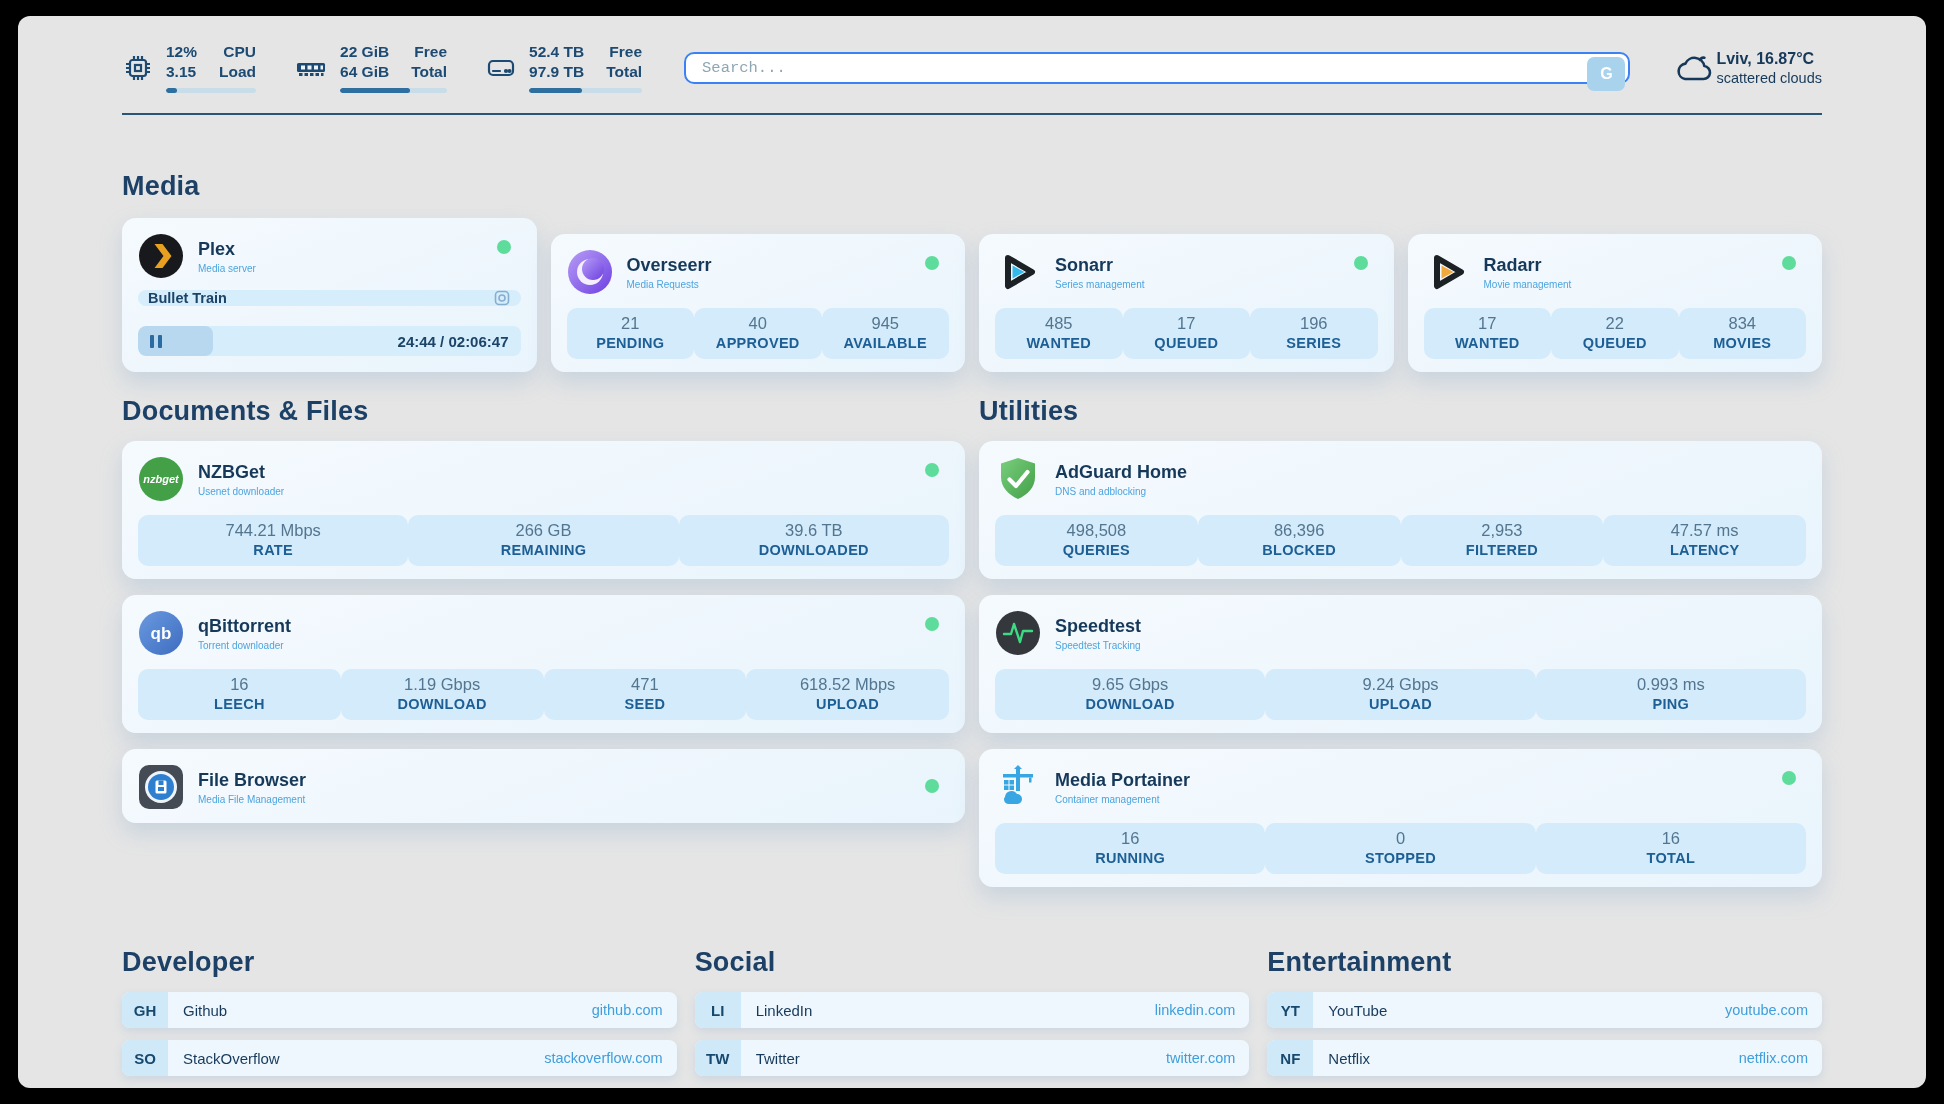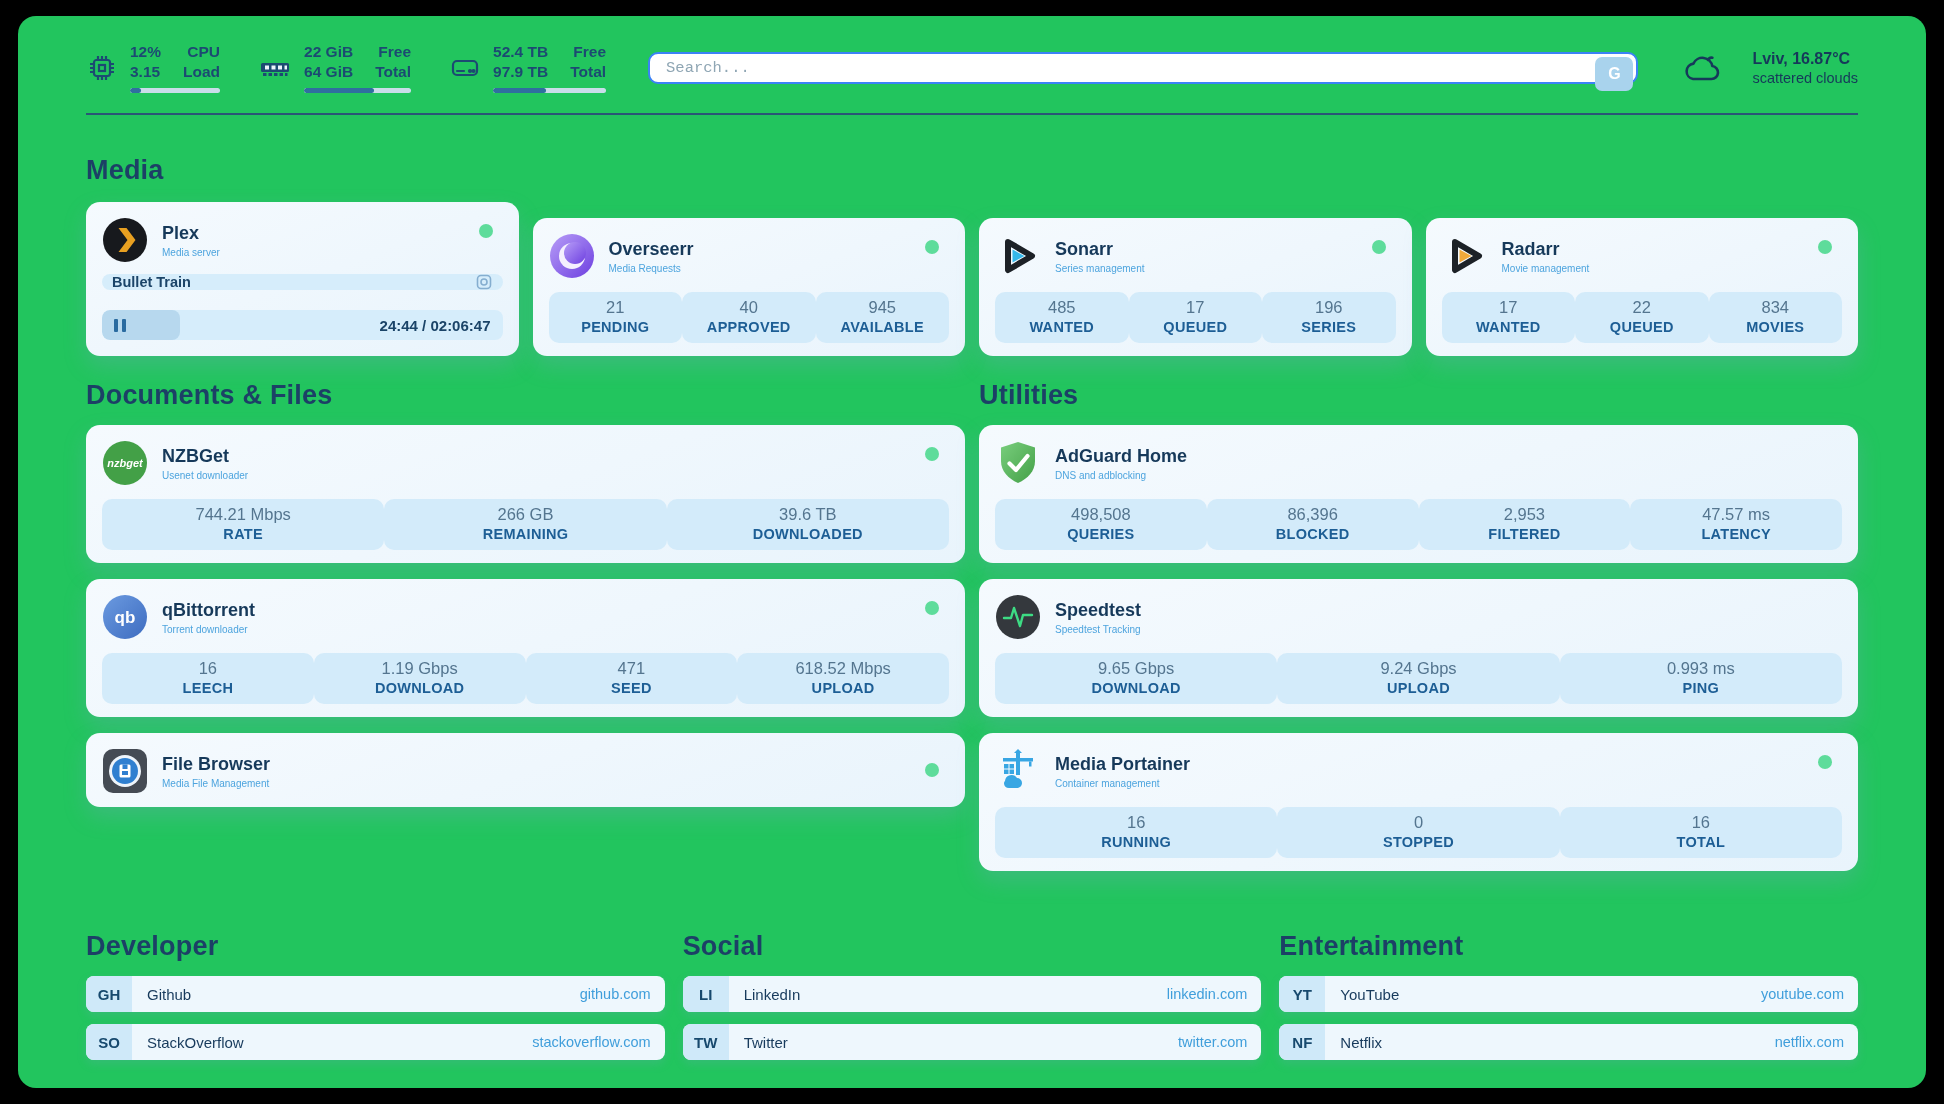--- a/index.html
+++ b/index.html
@@ -1,19 +1,19 @@
 <!DOCTYPE html>
 <html><head>
 <meta charset="utf-8">
 <style>
   * { margin:0; padding:0; box-sizing:border-box; }
   html,body { width:1944px; height:1104px; background:#000; overflow:hidden;
               font-family:"Liberation Sans", sans-serif; }
   .frame { position:absolute; left:18px; top:16px; right:18px; bottom:16px;
-           background:#22c55e; border-radius:18px; padding:0 68px; overflow:hidden; }
+           background:#e5e5e5; border-radius:12px; padding:0 104px; overflow:hidden; }
 
   
   .topbar { margin-top:26px; display:flex; align-items:center; }
   .sysstats { display:flex; gap:38px; align-items:center; }
   .stat-group { display:flex; gap:12px; align-items:center; }
   .sys-icon { color:#1c4a72; flex:none; display:flex; }
   .stat-body { display:flex; flex-direction:column; }
   .stat-cols { display:flex; gap:22px; }
   .stat-vals, .stat-labs { display:flex; flex-direction:column; font-size:15.5px;
       font-weight:600; color:#1c4a72; line-height:1.3; }
@@ -23,30 +23,30 @@
 
   .searchwrap { flex:1; margin:0 42px; position:relative; }
   .searchwrap input { width:100%; height:32px; border:2px solid #3b82f6; border-radius:10px;
       background:#fff; padding:0 58px 0 16px; font-size:15.5px; color:#2d4356;
       font-family:Liberation Mono, monospace; outline:none; }
   .searchwrap input::placeholder { color:#8fa6b4; }
   .g-btn { position:absolute; right:5px; top:5px; width:38px; height:34px; background:#a9d3ed;
       color:#fff; border-radius:7px; display:flex; align-items:center; justify-content:center;
       font-size:16px; font-weight:700; cursor:pointer; }
 
-  .weather { display:flex; gap:28px; align-items:center; flex:none; }
+  .weather { display:flex; gap:0; align-items:center; flex:none; }
   .weather-icon { color:#16395a; display:flex; }
   .weather-loc { font-size:16px; font-weight:700; color:#16395a; }
   .weather-cond { font-size:14.5px; color:#16395a; margin-top:2px; }
 
   .divider { margin-top:20px; border-bottom:2px solid #2a5676; }
 
   
   h2.section-title { font-size:27px; font-weight:700; color:#1c4066; letter-spacing:.2px; }
-  .media-title { margin-top:40px; margin-bottom:16px; }
+  .media-title { margin-top:56px; margin-bottom:16px; }
   .half-grid h2, .links-grid h2 { margin-bottom:14px; }
 
   .media-grid { display:grid; grid-template-columns:repeat(4,1fr); gap:14px; }
   .half-grid { display:grid; grid-template-columns:1fr 1fr; gap:14px; margin-top:24px; }
   .links-grid { display:grid; grid-template-columns:1fr 1fr 1fr; gap:18px; margin-top:60px; }
 
   .card { background:linear-gradient(160deg,#f5fafe 0%,#e9f4fc 100%); border-radius:14px;
       box-shadow:0 10px 22px rgba(125,165,200,.28); padding:15px 16px 13px; position:relative; cursor:pointer; }
   .card + .card { margin-top:16px; }
   .card-head { display:flex; align-items:center; gap:14px; }

